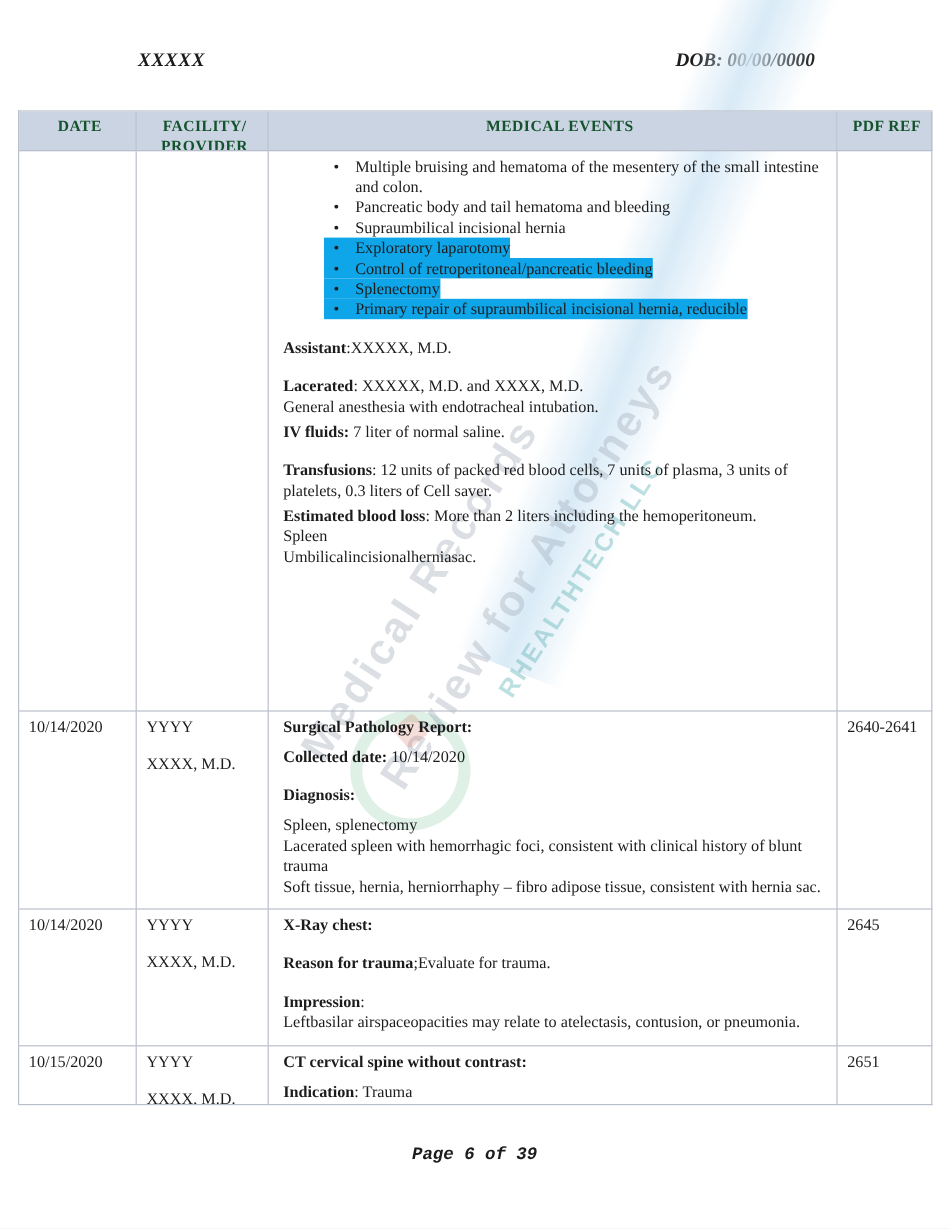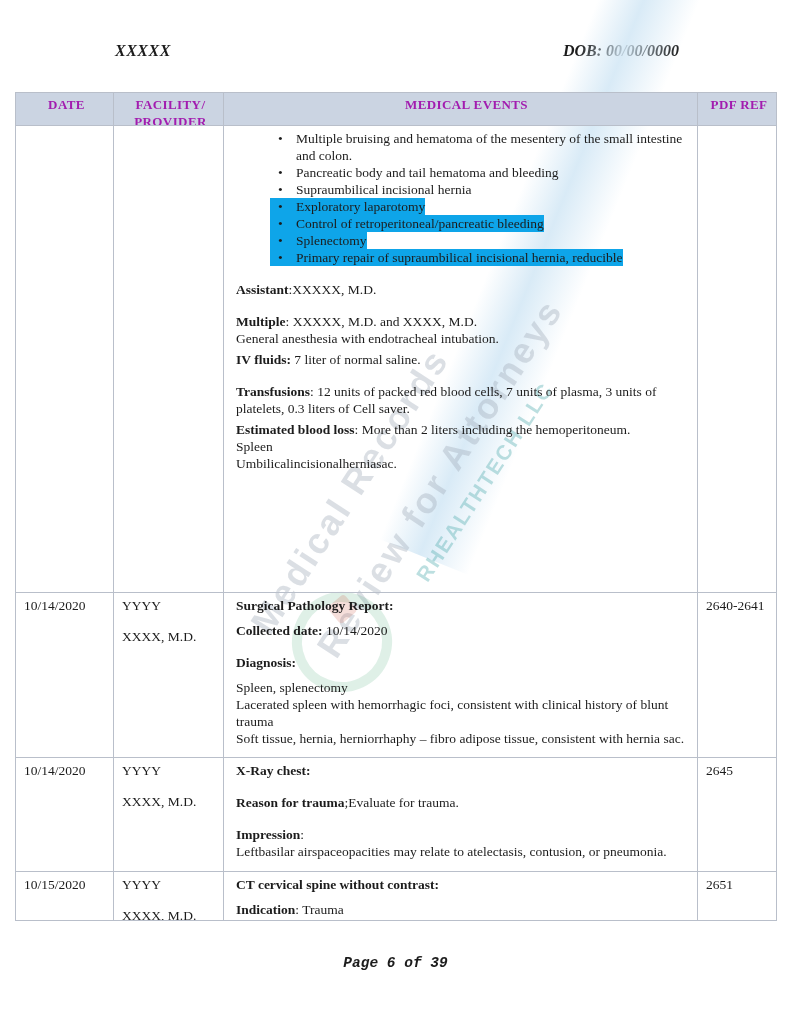--- a/index.html
+++ b/index.html
@@ -54,21 +54,21 @@
   .cell {
     box-sizing:border-box; border-right:1px solid #b9bfca; border-bottom:1px solid #b9bfca;
     overflow:hidden;
   }
   .c-date  { width:98px;  padding:4px 4px 0 8px; }
   .c-fac   { width:110px; padding:4px 4px 0 8px; }
   .c-ev    { width:474px; padding:4px 0 0 12px; }
   .c-pdf   { width:79px;  padding:4px 4px 0 8px; }
 
   .thead .cell {
-    background:#cbd4e2; color:#a21caf; font-weight:bold; font-size:13px;
+    background:#cbd4e2; color:#14532d; font-weight:bold; font-size:13px;
     text-align:center; padding-top:3px; letter-spacing:0.4px;
   }
   .thead { height:33px; }
   .r1 { height:467px; }
   .r2 { height:165px; }
   .r3 { height:114px; }
   .r4 { height:49px; }
 
   p { margin:0; }
   .b { font-weight:bold; }
@@ -131,21 +131,21 @@
           <li>Pancreatic body and tail hematoma and bleeding</li>
           <li>Supraumbilical incisional hernia</li>
         </ul>
         <ul class="blist hl">
           <li>Exploratory laparotomy</li>
           <li>Control of retroperitoneal/pancreatic bleeding</li>
           <li>Splenectomy</li>
           <li>Primary repair of supraumbilical incisional hernia, reducible</li>
         </ul>
         <p class="mt"><span class="b">Assistant</span><span>:XXXXX, M.D.</span></p>
-        <p class="mt"><span class="b">Multiple</span><span>: XXXXX, M.D. and XXXX, M.D.</span></p>
+        <p class="mt"><span class="b">Lacerated</span><span>: XXXXX, M.D. and XXXX, M.D.</span></p>
         <p>General anesthesia with endotracheal intubation.</p>
         <p class="mt4"><span class="b">IV fluids:</span><span> 7 liter of normal saline.</span></p>
         <p class="mt"><span class="b">Transfusions</span><span>: 12 units of packed red blood cells, 7 units of plasma, 3 units of platelets, 0.3 liters of Cell saver.</span></p>
         <p class="mt4"><span class="b">Estimated blood loss</span><span>: More than 2 liters including the hemoperitoneum.</span></p>
         <p>Spleen</p>
         <p>Umbilicalincisionalherniasac.</p>
       </div>
       <div class="cell c-pdf"></div>
     </div>
 

